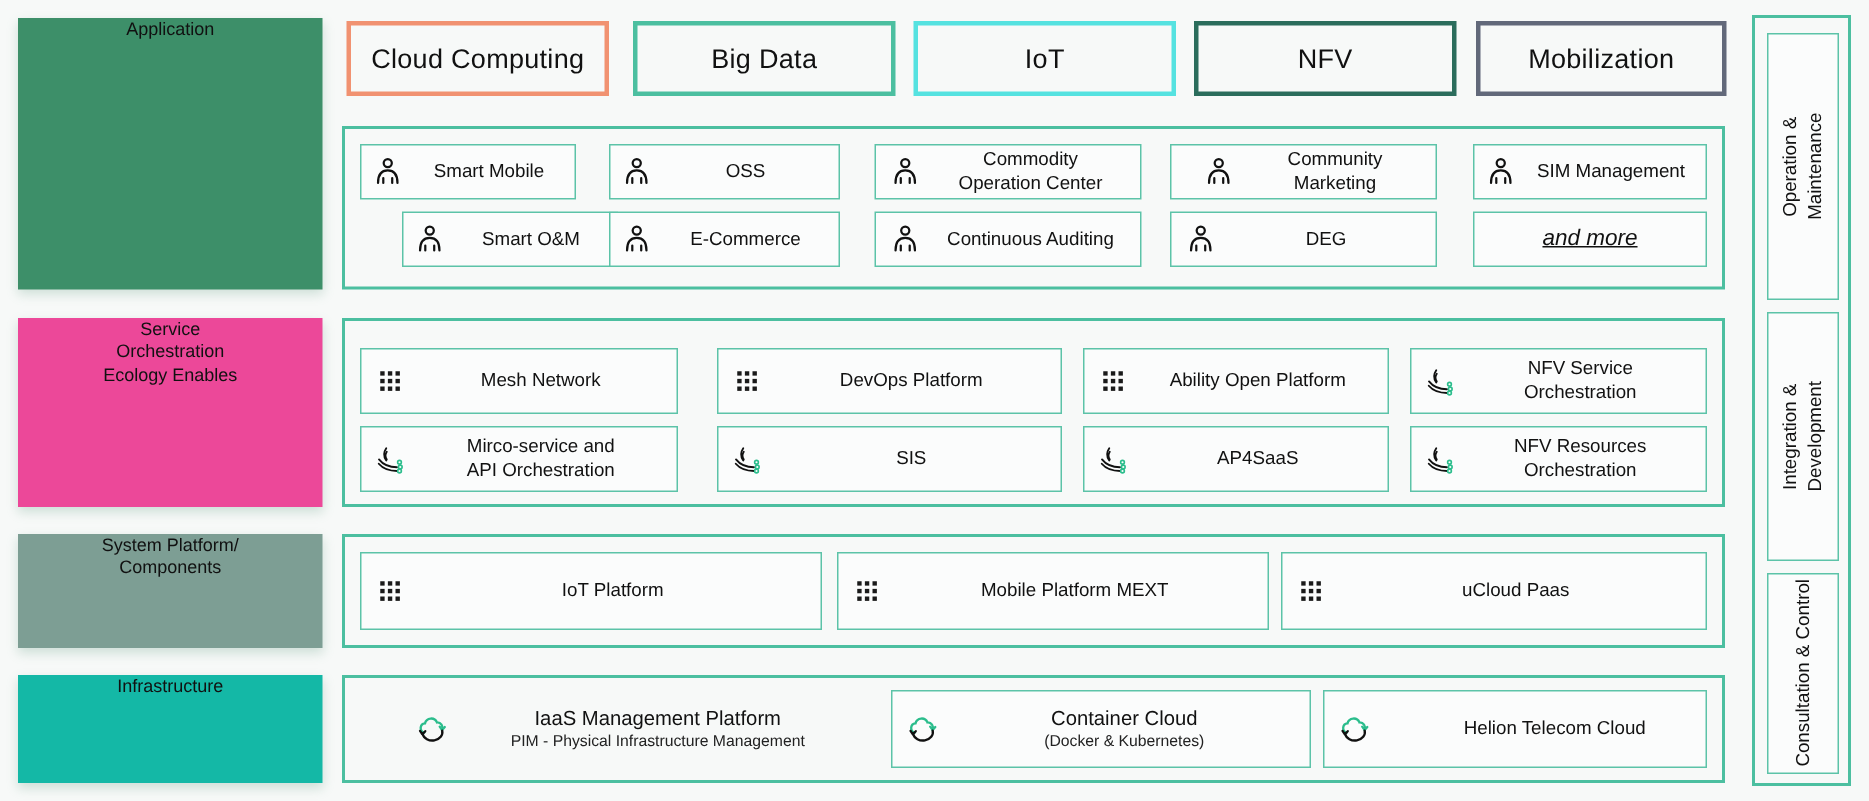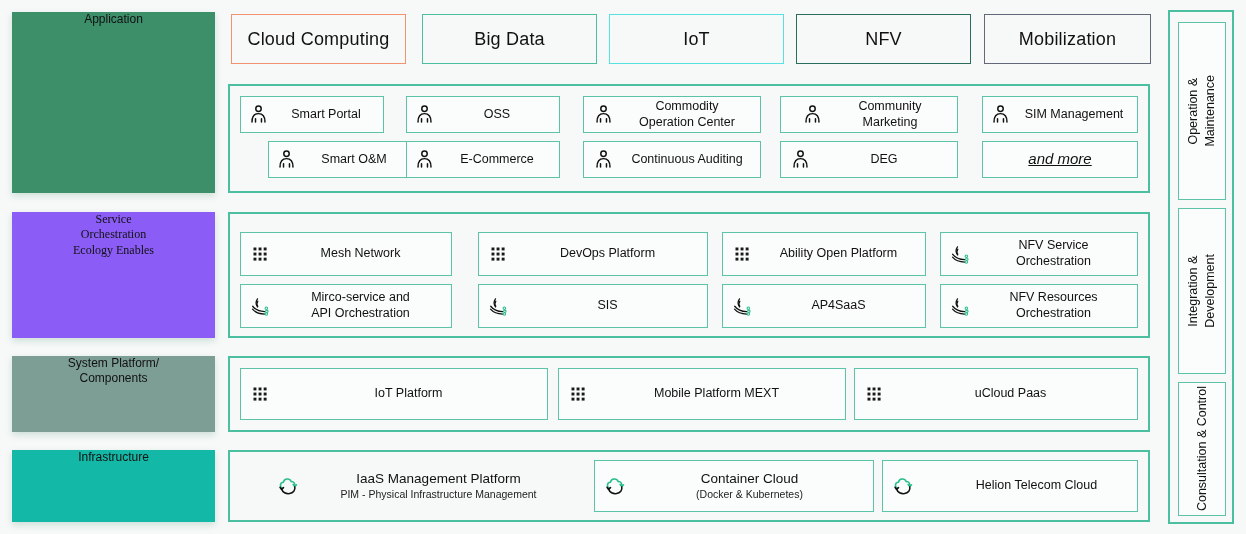--- a/index.html
+++ b/index.html
@@ -13,40 +13,40 @@
   .canvas{position:relative;width:1246px;height:534px;}
 
   
   .layer-label{
     position:absolute;left:12px;width:203px;
     display:flex;align-items:flex-start;justify-content:center;
     text-align:center;color:#111;font-size:12px;line-height:1.28;
     box-shadow:0 3px 7px rgba(120,170,150,.33);
   }
   .ll-app{top:12px;height:181px;background:#3d8f69;}
-  .ll-svc{top:212px;height:126px;background:#8b5cf6;font-family:Liberation Serif, serif;}
+  .ll-svc{top:212px;height:126px;background:#ec4899;}
   .ll-sys{top:356px;height:76px;background:#7d9e94;}
   .ll-inf{top:450px;height:72px;background:#14b8a6;}
 
   
   .layer-box{
     position:absolute;
     border:2px solid #4cbfa0;
     background:#f7f9f8;
     box-sizing:border-box;
   }
   .lb-app{left:228px;top:84px;width:922px;height:109px;}
   .lb-svc{left:228px;top:212px;width:922px;height:126px;}
   .lb-sys{left:228px;top:356px;width:922px;height:76px;}
   .lb-inf{left:228px;top:450px;width:922px;height:72px;}
 
   
   .tab{
     position:absolute;top:14px;height:50px;
-    border:1px solid #a21caf;background:#f7f9f8;
+    border:3px solid #a21caf;background:#f7f9f8;
     box-sizing:border-box;
     display:flex;align-items:center;justify-content:center;
     font-size:18px;letter-spacing:.2px;
   }
 
   
   .cell{
     position:absolute;box-sizing:border-box;
     border:1.5px solid #5cc3a8;
     background:#fbfcfc;
@@ -125,21 +125,21 @@
       </div>
     </div>
   <div id="cells-zone">
       <div class="cell tight" style="left: 240px; top: 96px; width: 144px; height: 37px;">
         <svg class="ic" width="21" height="21" viewBox="0 0 24 24">
           <circle cx="12" cy="5.4" r="3.1" fill="none" stroke="#111" stroke-width="1.7"></circle>
           <path d="M4.6 20.5 C4.6 13.6 8 11 12 11 C16 11 19.4 13.6 19.4 20.5" fill="none" stroke="#111" stroke-width="1.7" stroke-linecap="round"></path>
           <path d="M8.6 16.8 L8.6 20.5 M15.4 16.8 L15.4 20.5" stroke="#111" stroke-width="1.7" stroke-linecap="round"></path>
         </svg>
         <div class="lbl">
-          <span class="main-t">Smart Portal</span>
+          <span class="main-t">Smart Mobile</span>
         </div>
       </div>
       <div class="cell tight" style="left: 406px; top: 96px; width: 154px; height: 37px;">
         <svg class="ic" width="21" height="21" viewBox="0 0 24 24">
           <circle cx="12" cy="5.4" r="3.1" fill="none" stroke="#111" stroke-width="1.7"></circle>
           <path d="M4.6 20.5 C4.6 13.6 8 11 12 11 C16 11 19.4 13.6 19.4 20.5" fill="none" stroke="#111" stroke-width="1.7" stroke-linecap="round"></path>
           <path d="M8.6 16.8 L8.6 20.5 M15.4 16.8 L15.4 20.5" stroke="#111" stroke-width="1.7" stroke-linecap="round"></path>
         </svg>
         <div class="lbl">
           <span class="main-t">OSS</span>

